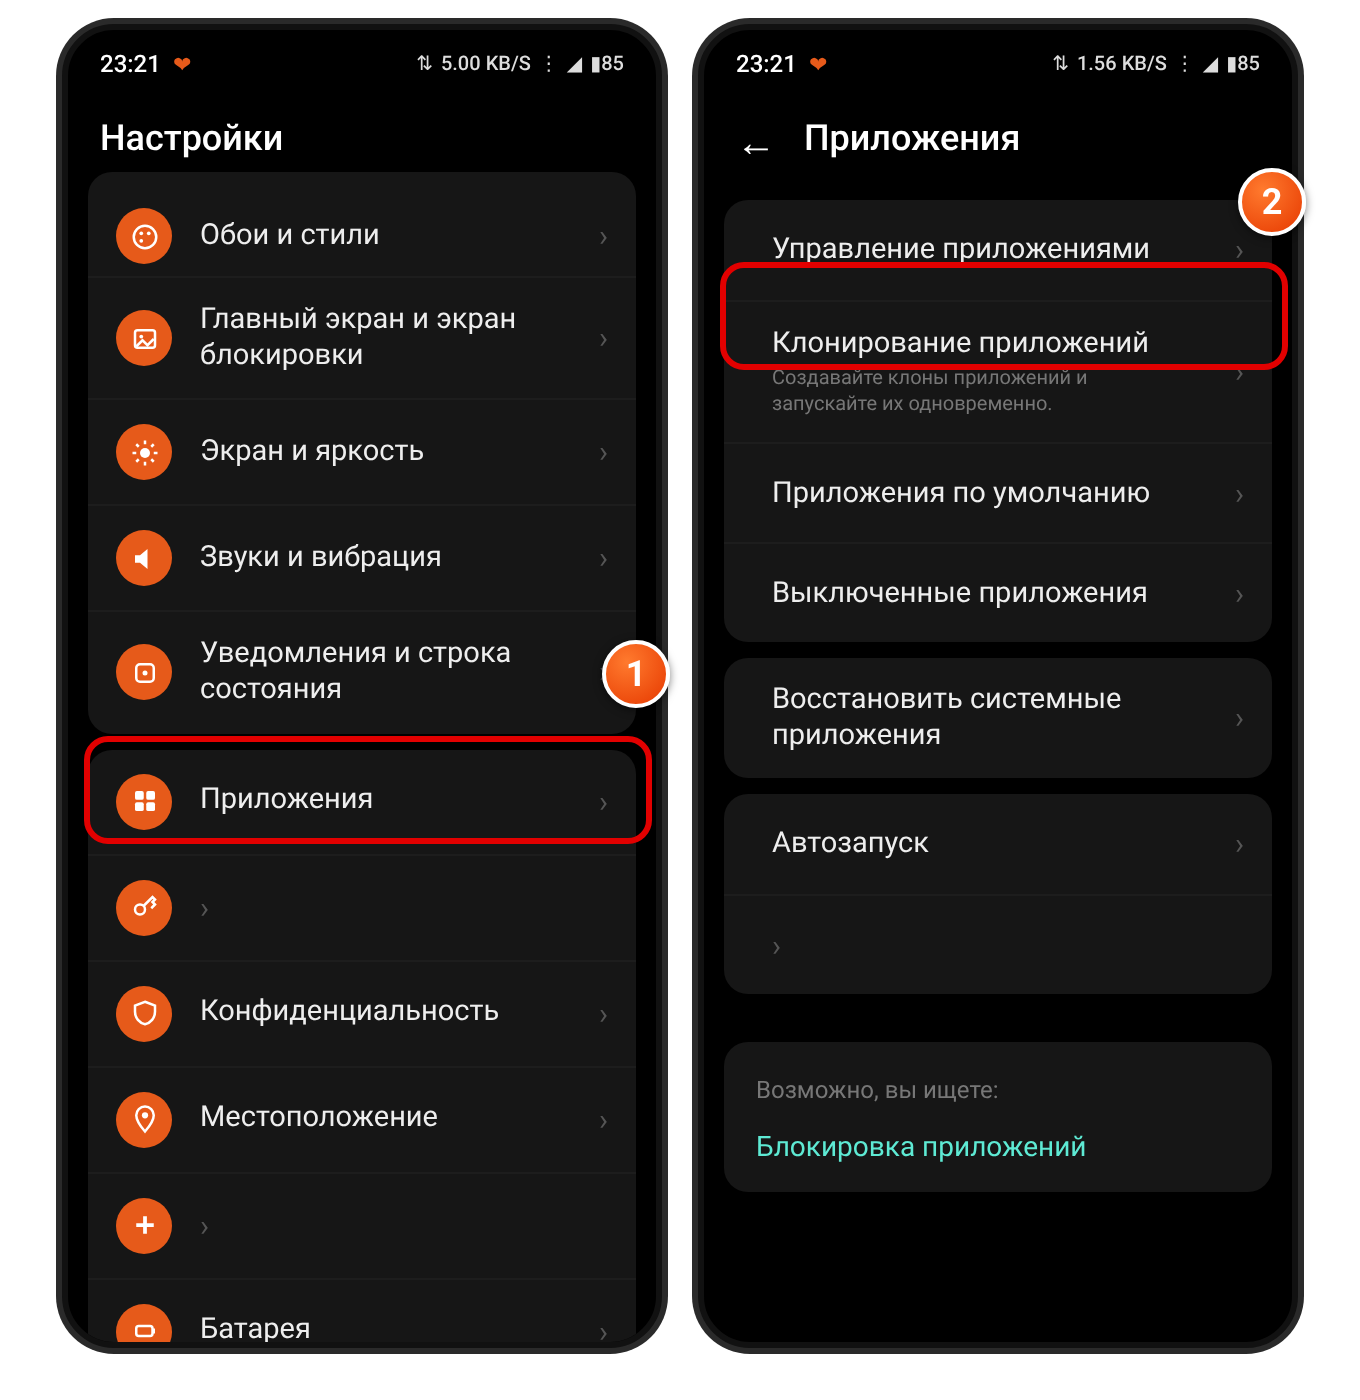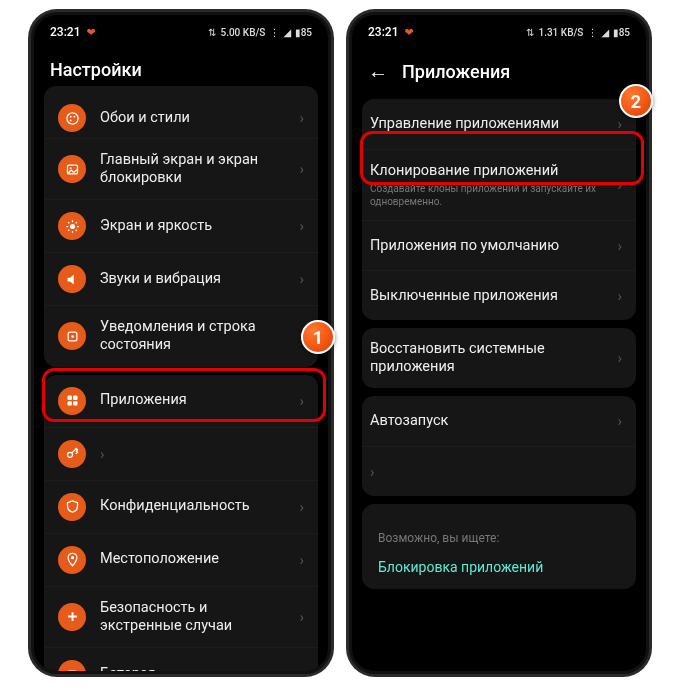--- a/index.html
+++ b/index.html
@@ -35,21 +35,21 @@
     font-size: 12px;
     font-weight: 500;
     color: #fff;
   }
   .status-left { display: flex; align-items: center; gap: 6px; }
   .status-right { display: flex; align-items: center; gap: 4px; font-size: 10px; color:#ddd; }
   .heart { color: #e65a1a; font-size: 11px; }
   .header {
     padding: 10px 16px 8px 16px;
     display: flex;
-    align-items: center;
+    align-items: flex-start;
     gap: 14px;
   }
   .header h1 { font-size: 18px; font-weight: 500; color: #fff; }
   .back-arrow { font-size: 20px; color: #fff; cursor: pointer; }
   .panel {
     background: #161616;
     margin: 8px 10px;
     border-radius: 12px;
     overflow: hidden;
   }
@@ -70,23 +70,23 @@
     display: flex; align-items: center; justify-content: center;
     flex-shrink: 0;
     color: #fff;
     font-size: 14px;
   }
   .ico svg { width: 15px; height: 15px; fill: #fff; }
   .label-col { flex: 1; min-width: 0; }
   .row-label { font-size: 14.5px; color: #eee; line-height: 1.25; }
   .row-sub { font-size: 10px; color: #777; line-height: 1.3; margin-top: 2px; }
   .chev { color: #555; font-size: 15px; }
-  .row.noicon { padding-left: 8px; gap: 20px; }
+  .row.noicon { padding-left: 24px; gap: 20px; }
   .hint { font-size: 12px; color: #777; padding: 10px 16px 4px 16px; }
-  .hint-panel { background:#161616; margin:8px 10px; border-radius:12px; padding: 17px 0 4px 0;}
+  .hint-panel { background:#161616; margin:24px 10px; border-radius:12px; padding: 7px 0 4px 0;}
   .hint-item { font-size: 14px; color:#5eead4; padding:10px 16px; }
   
   .hl {
     position: absolute;
     border: 3px solid #e20000;
     border-radius: 12px;
     pointer-events: none;
   }
   
   .badge {
@@ -244,23 +244,20 @@
             <div class="row-label">Местоположение</div>
           </div>
         <span class="chev">›</span>
       </div>
       <div class="row">
         <div class="ico">
             <svg viewBox="0 0 24 24">
               <path d="M12 5v14M5 12h14" stroke="#fff" stroke-width="3"></path>
             </svg>
           </div>
-        <div class="label-col">
-            <div class="row-label">Безопасность и экстренные случаи</div>
-          </div>
         <span class="chev">›</span>
       </div>
       <div class="row">
         <div class="ico">
             <svg viewBox="0 0 24 24">
               <rect x="5" y="8" width="13" height="8" rx="2" fill="none" stroke="#fff" stroke-width="2"></rect>
               <rect x="18" y="10" width="2" height="4"></rect>
             </svg>
           </div>
         <div class="label-col">
@@ -277,21 +274,21 @@
 
 <div class="phone-wrap">
   <div class="phone">
     <div class="status-bar">
       <div class="status-left">
         <span>23:21</span>
         <span class="heart">❤</span>
       </div>
       <div class="status-right">
         <span>⇅</span>
-        <span><span>1.31</span> <span>KB/S</span></span>
+        <span><span>1.56</span> <span>KB/S</span></span>
         <span>⋮</span>
         <span>◢</span>
         <span>▮<span>85</span></span>
       </div>
     </div>
     <div class="header">
       <span class="back-arrow">←</span>
       <h1>Приложения</h1>
     </div>
 

